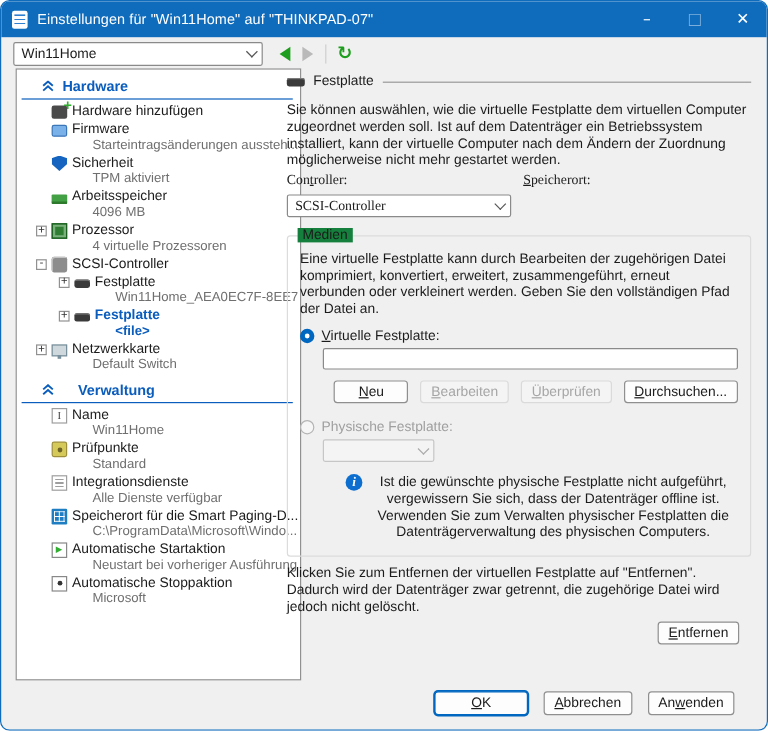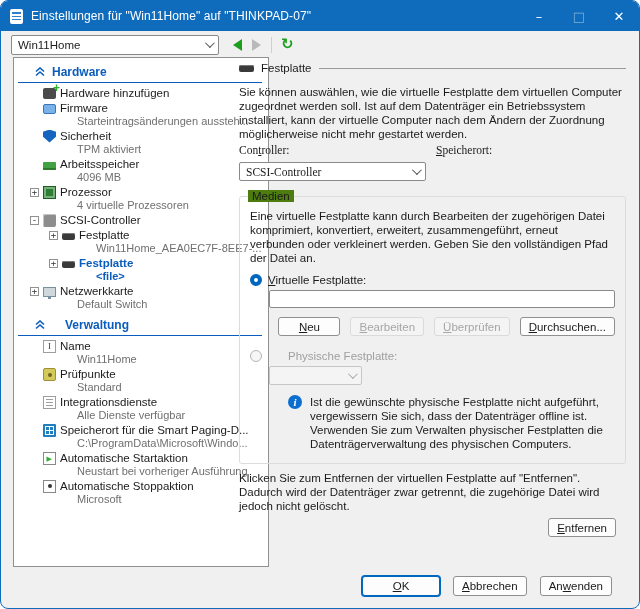--- a/index.html
+++ b/index.html
@@ -28,21 +28,21 @@
   .combo .chev{margin-left:auto;width:7px;height:7px;border-right:1.2px solid #555;border-bottom:1.2px solid #555;
     transform:rotate(45deg) translateY(-2px);}
   .vm-combo{width:208px;margin-left:10px;}
   .nav-arrow{width:0;height:0;border-style:solid;margin-left:14px;}
   .nav-back{border-width:6px 9px 6px 0;border-color:transparent var(--green,#1e9e1e) transparent transparent;}
   .nav-fwd{border-width:6px 0 6px 9px;border-color:transparent transparent transparent #b9b9b9;margin-left:10px;}
   .tb-sep{width:1px;height:16px;background:#cfcfcf;margin-left:10px;}
   .refresh{margin-left:9px;color:var(--green,#1e9e1e);font-weight:bold;font-size:15px;line-height:15px;
     font-family:"DejaVu Sans",sans-serif;}
   
-  .listbox{position:absolute;left:12px;top:56px;width:256px;height:510px;background:#fff;
+  .listbox{position:absolute;left:12px;top:56px;width:238px;height:510px;background:#fff;
     border:1px solid #919191;overflow:hidden;padding:4px 2px 0 0;}
   .thead{display:flex;align-items:center;gap:7px;padding:2px 4px 3px 17px;margin:1px 4px 3px 4px;
     color:var(--hdr,#0b5dbd);font-weight:bold;font-size:12px;border-bottom:1px solid var(--hdr,#0b5dbd);}
   .thead.second{margin-top:5px;gap:20px;}
   .titem{padding-left:16px;margin-bottom:1px;}
   .titem.lvl2{padding-left:35px;}
   .trow{display:flex;align-items:center;height:14px;margin:1px 0 0 0;}
   .expand{width:9px;height:9px;border:1px solid #919191;background:#fff;color:#333;
     font-size:9px;line-height:7px;text-align:center;margin-right:4px;flex:none;font-family:"DejaVu Sans Mono",monospace;}
   .noexpand{width:13px;flex:none;}
@@ -82,41 +82,41 @@
   .page-head{display:flex;align-items:center;gap:7px;height:14px;margin-top:4px;}
   .disk-glyph{width:15px;height:7px;background:#3a3a3a;border-radius:2px;box-shadow:inset 0 1px 0 #7a7a7a;flex:none;}
   .page-head .rule{flex:1;border-top:1px solid #9a9a9a;margin-top:1px;}
   .para{line-height:14px;margin:10px 0 0 0;}
   .field-grid{display:grid;grid-template-columns:187px 182px;gap:4px 10px;margin-top:3px;font-family:Liberation Serif, serif;}
   .field-label{height:14px;}
   .field-combo{height:19px;}
   
   .groupbox{position:relative;border:1px solid #dcdcdc;border-radius:3px;margin-top:15px;
     padding:10px 10px 10px 10px;}
-  .groupbox-label{position:absolute;top:-7px;left:8px;background:#4d7c0f;padding:0 4px;}
+  .groupbox-label{position:absolute;top:-7px;left:8px;background:#15803d;padding:0 4px;}
   .radio-row{display:flex;align-items:flex-end;gap:6px;margin-top:7px;height:14px;}
   .radio{width:12px;height:12px;border-radius:50%;flex:none;}
   .radio.on{border:4px solid var(--accent,#0067c0);background:#fff;}
   .radio.off-disabled{border:1px solid #b4b4b4;background:#f6f6f6;}
   .vhd-input{margin:4px 0 0 19px;height:18px;background:#fff;border:1px solid #8a8a8a;border-radius:2px;
     width:calc(100% - 19px);padding:0 5px;font:inherit;color:#1b1b1b;display:block;}
   .btn{height:19px;background:#fdfdfd;border:1px solid #8f8f8f;border-radius:3px;
     font-family:"Liberation Sans",sans-serif;font-size:11.5px;color:#1b1b1b;padding:0 8px;
     display:inline-flex;align-items:center;justify-content:center;}
   .btn:disabled,.btn.disabled{color:#a6a6a6;border-color:#dadada;background:#f4f4f4;}
   .btn-row{display:flex;justify-content:flex-end;gap:10px;margin-top:9px;}
   .btn-row .btn{min-width:62px;}
-  .disabled-text{color:#9f9f9f;margin-left:20px;}
+  .disabled-text{color:#9f9f9f;}
   .phys-combo{margin:4px 0 0 19px;width:93px;border-color:#c6c6c6;background:#f4f4f4;}
   .phys-combo .chev{border-color:#aaa;}
   .info-row{display:flex;gap:8px;margin:10px 0 2px 38px;}
   .info-icon{width:14px;height:14px;border-radius:50%;background:#0c6fd0;color:#fff;flex:none;
     font-family:"Liberation Serif",serif;font-style:italic;font-weight:bold;font-size:11px;
     text-align:center;line-height:14px;}
-  .info-text{line-height:14px;max-width:302px;}
+  .info-text{line-height:14px;max-width:302px;text-align:center;}
   .remove-para{line-height:14px;margin-top:7px;}
   .remove-btn-wrap{display:flex;justify-content:flex-end;margin:5px 10px 0 0;}
   .remove-btn{min-width:67px;}
   
   .footer{position:absolute;top:575px;right:27px;display:flex;gap:13px;}
   .footer .btn{height:20px;}
   .btn-ok{min-width:78px;border:1px solid var(--accent,#0067c0);box-shadow:0 0 0 1px var(--accent,#0067c0);}
   .btn-cancel{min-width:63px;}
   .btn-apply{min-width:72px;}
   u{text-decoration:underline;}

